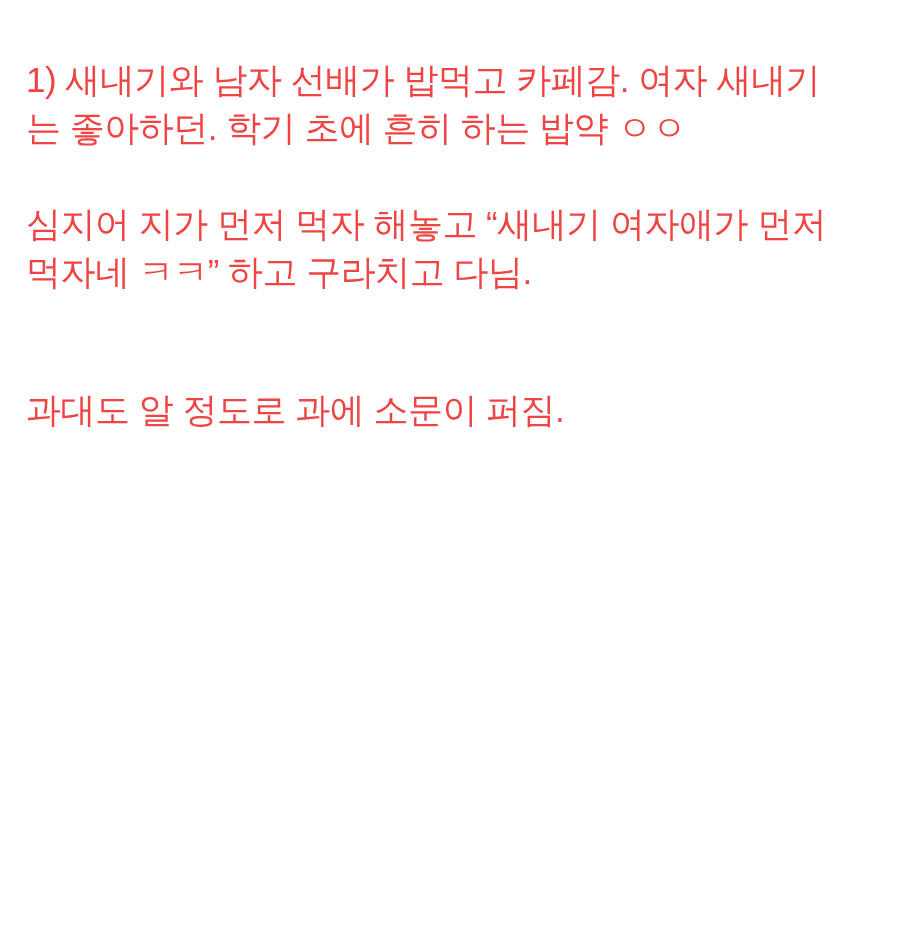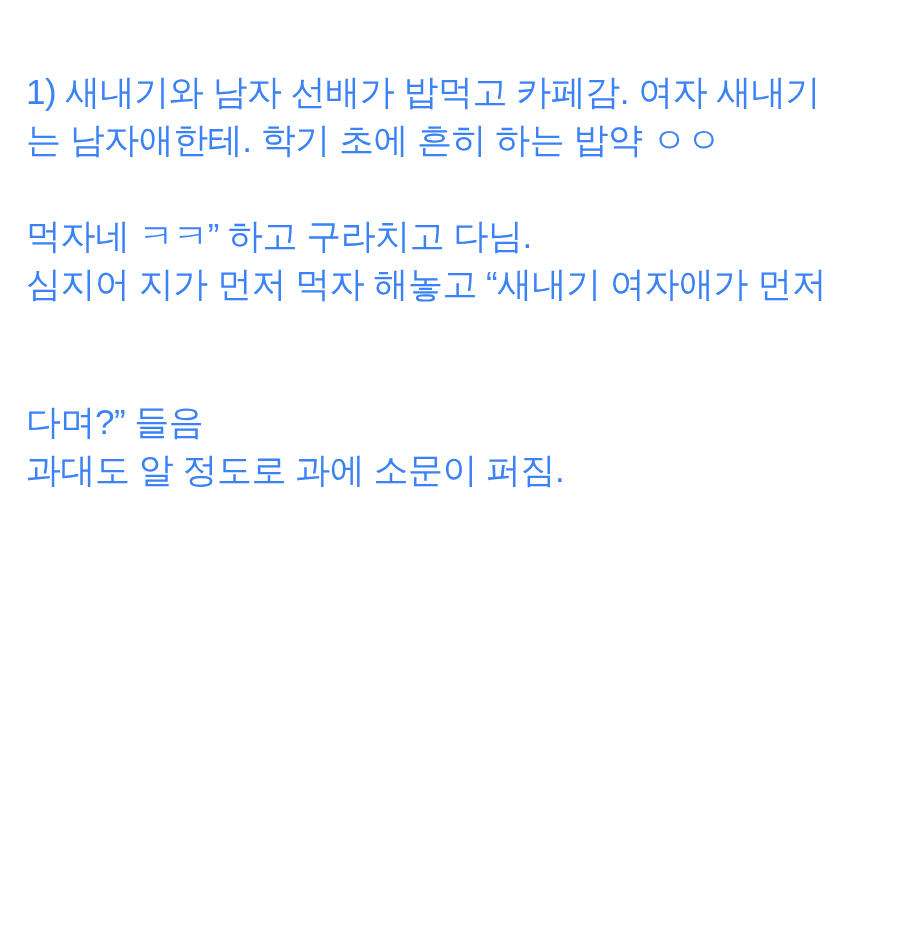--- a/index.html
+++ b/index.html
@@ -28,26 +28,25 @@
   .post .paragraph:last-child {
     margin-top: 90px;
   }
   .text-line {
     white-space: nowrap;
   }
 </style>
 </head>
 <body style="background: rgb(255, 255, 255);">
 
-<main class="post" id="post-body" style="color: #3b82f6; margin-top: 12px;">
+<main class="post" id="post-body" style="color: #ef4444;">
     <div class="paragraph">
       <div class="text-line">1) 새내기와 남자 선배가 밥먹고 카페감. 여자 새내기</div>
-      <div class="text-line">는 남자애한테. 학기 초에 흔히 하는 밥약 ㅇㅇ</div>
+      <div class="text-line">는 좋아하던. 학기 초에 흔히 하는 밥약 ㅇㅇ</div>
     </div>
     <div class="paragraph">
+      <div class="text-line">심지어 지가 먼저 먹자 해놓고 “새내기 여자애가 먼저</div>
       <div class="text-line">먹자네 ㅋㅋ” 하고 구라치고 다님.</div>
-      <div class="text-line">심지어 지가 먼저 먹자 해놓고 “새내기 여자애가 먼저</div>
     </div>
     <div class="paragraph">
-      <div class="text-line">다며?” 들음</div>
       <div class="text-line">과대도 알 정도로 과에 소문이 퍼짐.</div>
     </div>
   </main>
 
 </body></html>

